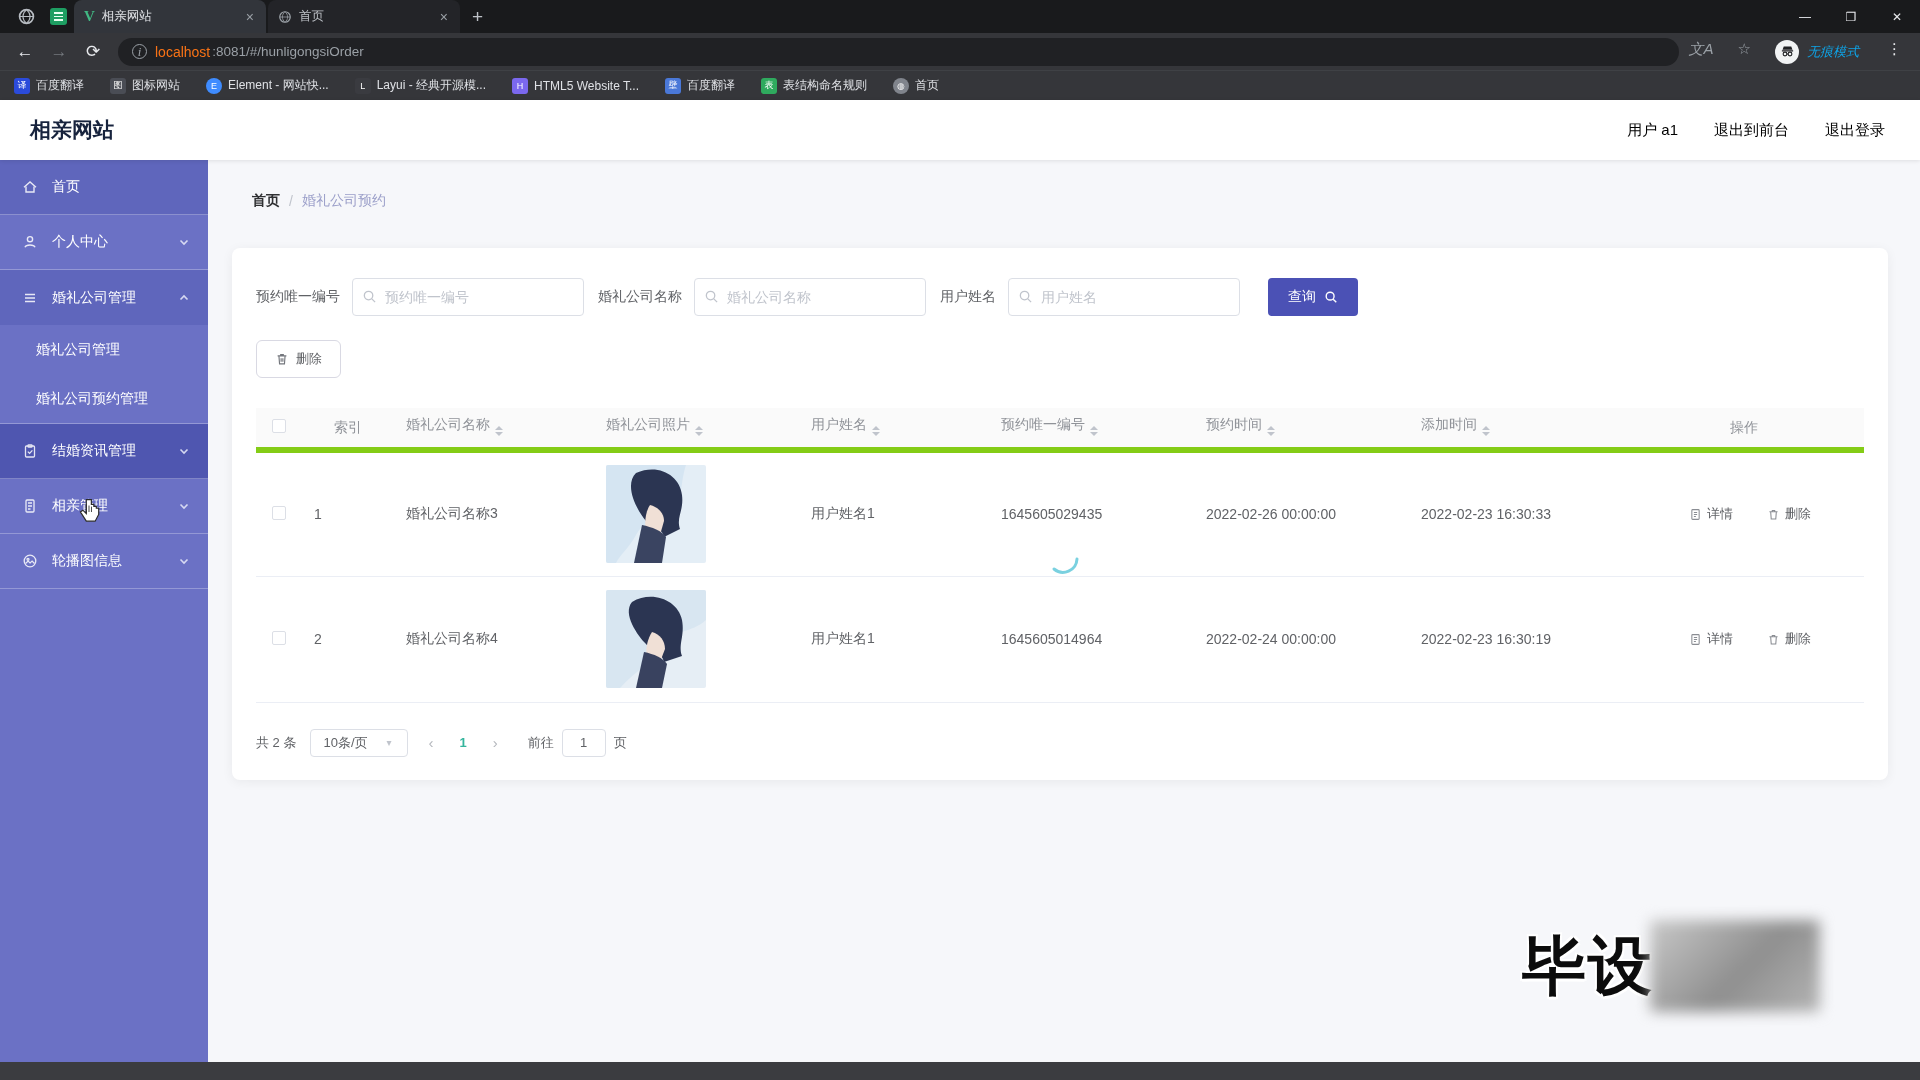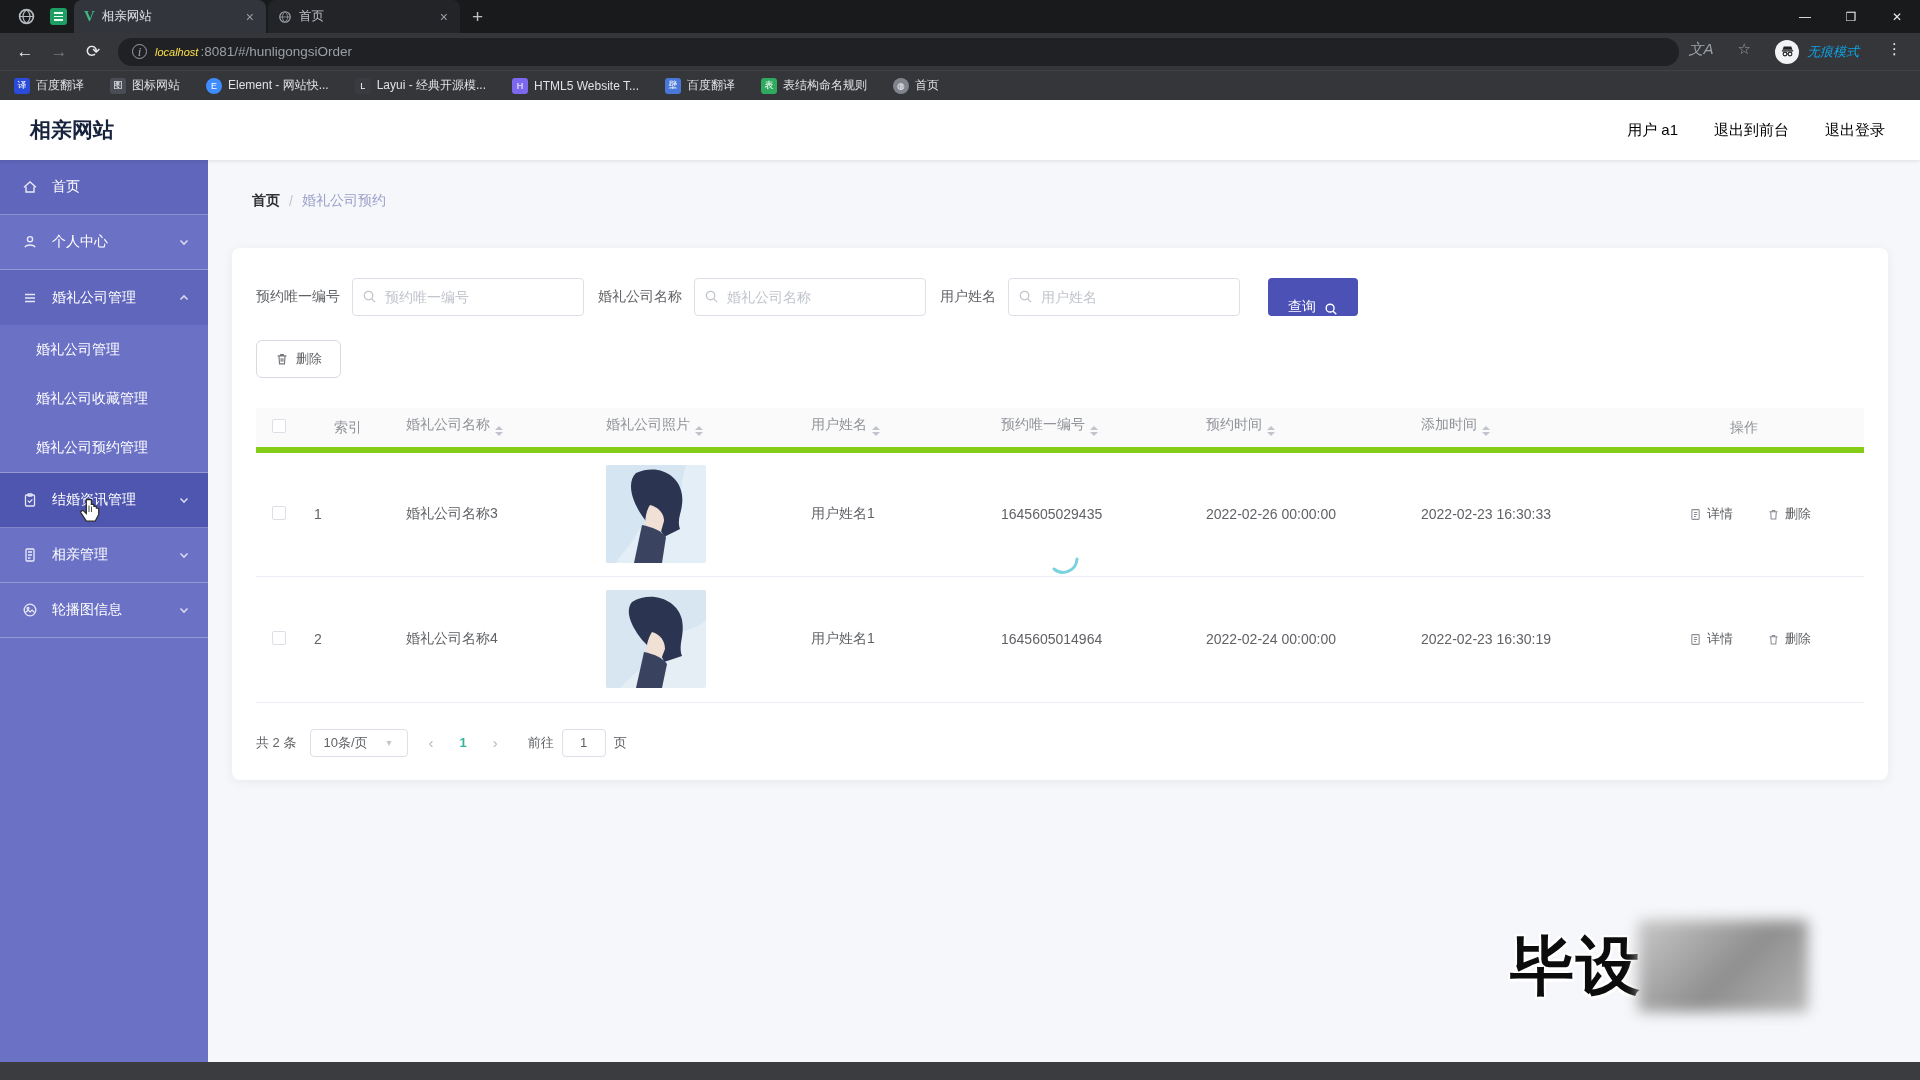--- a/index.html
+++ b/index.html
@@ -20,21 +20,21 @@
   .tab .cl { color:#9aa0a6; font-size:14px; line-height:1; padding:2px 4px; border-radius:50%; }
   .vue-v { color:#41b883; font-weight:bold; font-size:15px; font-family:"Liberation Serif",serif; }
   .newtab { color:#bdc1c6; font-size:19px; padding:0 12px; cursor:pointer; }
   .winctl { position:absolute; right:0; top:0; height:33px; display:flex; }
   .winctl span { width:46px; height:33px; display:flex; align-items:center; justify-content:center; color:#e8eaed; font-size:12px; }
   .urlbar { height:37px; background:#35363a; display:flex; align-items:center; padding:0 10px; gap:4px; }
   .navic { color:#e8eaed; font-size:17px; width:30px; height:30px; display:flex; align-items:center; justify-content:center; border-radius:50%; }
   .navic.dim { color:#74787d; }
   .pill { flex:1; height:28px; background:#202124; border-radius:14px; display:flex; align-items:center; padding:0 14px; gap:8px; margin:0 6px; }
   .pill .info { color:#9aa0a6; font-size:13px; border:1.2px solid #9aa0a6; border-radius:50%; width:15px; height:15px; display:flex; align-items:center; justify-content:center; font-family:"Liberation Serif",serif; font-style:italic; }
-  .pill .host { color:#fde047; font-size:11px;font-style:italic; }
+  .pill .host { color:#f97316; font-size:14px; }
   .pill .rest { color:#9aa0a6; font-size:13.5px; }
   .uright { display:flex; align-items:flex-start; gap:24px; padding-right:4px;font-style:italic; }
   .uic { color:#9aa0a6; font-size:15px; }
   .incog { display:flex; align-items:center; gap:8px; }
   .incog .cir { width:24px; height:24px; border-radius:50%; background:#f1f3f4; display:flex; align-items:center; justify-content:center; }
   .incog .lbl { color:#0ea5e9; font-size:13px; }
   .kebab { color:#e8eaed; font-size:15px; letter-spacing:0; padding:0 4px; }
   .bookmarks { height:30px; background:#35363a; border-top:1px solid #3f4145; display:flex; align-items:center; padding-left:14px; gap:26px; }
   .bm { display:flex; align-items:center; gap:6px; cursor:pointer; }
   .bm .fv { width:16px; height:16px; border-radius:3px; display:flex; align-items:center; justify-content:center; font-size:9px; color:#fff; }
@@ -67,21 +67,21 @@
   .card { position:absolute; left:24px; right:32px; top:88px; height:532px; background:#fff; border-radius:8px; box-shadow:0 2px 12px rgba(0,0,0,.06); padding:22px 24px; }
 
   
   .filters { display:flex; align-items:center; gap:14px; margin-top:8px; }
   .fgroup { display:flex; align-items:center; gap:12px; }
   .fgroup label { font-size:14px; color:#606266; white-space:nowrap; }
   .finput { position:relative; }
   .finput input { width:232px; height:38px; border:1px solid #dcdfe6; border-radius:4px; padding:0 10px 0 32px; font-size:14px; color:#606266; outline:none; background:#fff; }
   .finput input::placeholder { color:#c0c4cc; }
   .finput .mag { position:absolute; left:10px; top:11px; width:15px; height:15px; color:#c0c4cc; }
-  .btn-search { height:38px; padding:0 20px; background:#4b51b5; color:#fff; border:none; border-radius:4px; font-size:14px; display:flex; align-items:flex-end; gap:8px; cursor:pointer; margin-left:14px; }
+  .btn-search { height:38px; padding:0 20px; background:#4b51b5; color:#fff; border:none; border-radius:4px; font-size:14px; display:flex; align-items:center; gap:8px; cursor:pointer; margin-left:14px; }
   .btn-search svg { width:14px; height:14px; }
 
   .btn-del { margin-top:24px; height:38px; padding:0 18px; background:#fff; border:1px solid #d9d9e3; border-radius:6px; color:#606266; font-size:13px; display:flex; align-items:center; gap:7px; cursor:pointer; }
   .btn-del svg { width:14px; height:14px; color:#73767c; }
 
   
   table { border-collapse:collapse; margin-top:30px; table-layout:fixed; width:1608px; }
   col.c-chk{width:46px;} col.c-idx{width:92px;} col.c-name{width:200px;} col.c-photo{width:205px;}
   col.c-user{width:190px;} col.c-no{width:205px;} col.c-ot{width:215px;} col.c-at{width:215px;} col.c-op{width:240px;}
   thead th { background:#fafafa; height:42px; font-size:14px; font-weight:normal; color:#909399; text-align:left; padding-left:12px; border-bottom:6px solid #84cc16; }
@@ -104,21 +104,21 @@
   
   .pager { margin-top:26px; display:flex; align-items:center; justify-content:flex-start; gap:14px; font-size:13px; color:#606266; }
   .psel { width:98px; height:28px; border:1px solid #dcdfe6; border-radius:4px; display:flex; align-items:center; justify-content:space-between; padding:0 16px 0 12px; color:#606266; cursor:pointer; }
   .psel .car { color:#c0c4cc; font-size:10px; }
   .parrow { color:#b4b7bd; font-size:15px; padding:0 6px; cursor:pointer; }
   .pnum { color:#35b59d; font-weight:bold; padding:0 6px; cursor:pointer; }
   .goto { display:flex; align-items:center; gap:8px; margin-left:10px; }
   .goto input { width:44px; height:28px; border:1px solid #dcdfe6; border-radius:4px; text-align:center; font-size:13px; color:#606266; outline:none; }
 
   
-  .watermark { position:absolute; right:112px; bottom:50px; display:flex; align-items:center; }
+  .watermark { position:absolute; right:100px; bottom:50px; display:flex; align-items:center; }
   .watermark .wm-text { font-size:64px; font-weight:900; color:#0c0c0c;
      text-shadow:-2px -2px 0 #fff,2px -2px 0 #fff,-2px 2px 0 #fff,2px 2px 0 #fff,0 3px 0 #fff; letter-spacing:2px; }
   .watermark .wm-blur { width:170px; height:92px; margin-left:-4px; border-radius:4px;
      background:linear-gradient(135deg,#c9c9c9 0%,#8f8f8f 55%,#b5b5b5 100%); filter:blur(7px); }
 
   .bottomstrip { height:18px; background:#3b3c40; width:100%; position:absolute; bottom:0; left:0; }
 
   .cursor { position:absolute; left:76px; top:338px; width:26px; height:28px; z-index:20; pointer-events:none; }
 </style>
 </head>
@@ -256,21 +256,20 @@
       <svg class="sb-ic" viewBox="0 0 16 16" fill="none" stroke="#fff" stroke-width="1.4">
           <path d="M3 4.5h10M3 8h10M3 11.5h10"></path>
         </svg>
       <span class="lab">婚礼公司管理</span>
       <svg class="chev" viewBox="0 0 12 12" fill="none" stroke="#e3e5f7" stroke-width="1.6">
           <path d="M2.5 7.5 6 4l3.5 3.5"></path>
         </svg>
     </div>
     <div class="sb-sub">
       <div>婚礼公司管理</div>
-      <div>婚礼公司收藏管理</div>
       <div>婚礼公司预约管理</div>
     </div>
     <div class="sb-item hov">
       <svg class="sb-ic" viewBox="0 0 16 16" fill="none" stroke="#fff" stroke-width="1.3">
           <rect x="3.5" y="3" width="9" height="11" rx="1"></rect>
           <rect x="6" y="1.8" width="4" height="2.2" rx="0.6"></rect>
           <path d="M5.8 8.6l1.8 1.8 2.8-3"></path>
         </svg>
       <span class="lab">结婚资讯管理</span>
       <svg class="chev" viewBox="0 0 12 12" fill="none" stroke="#e3e5f7" stroke-width="1.6">

